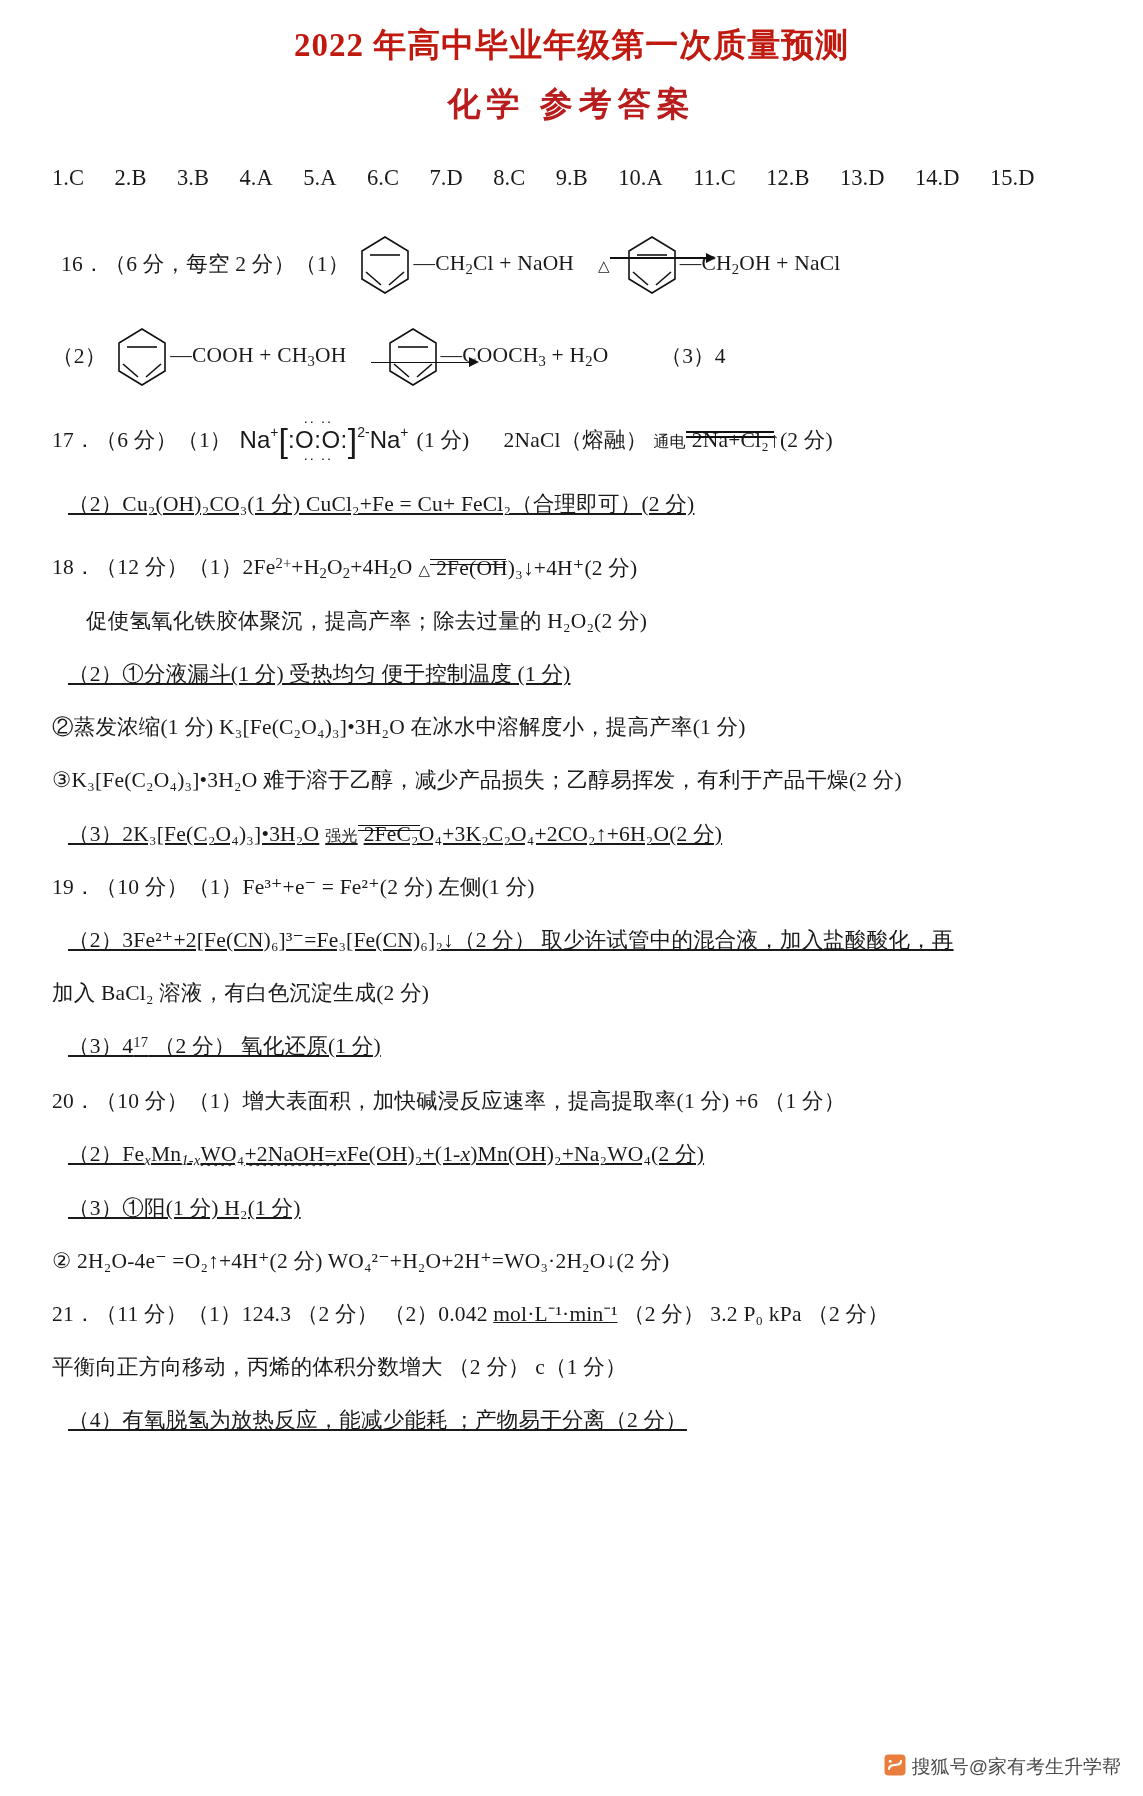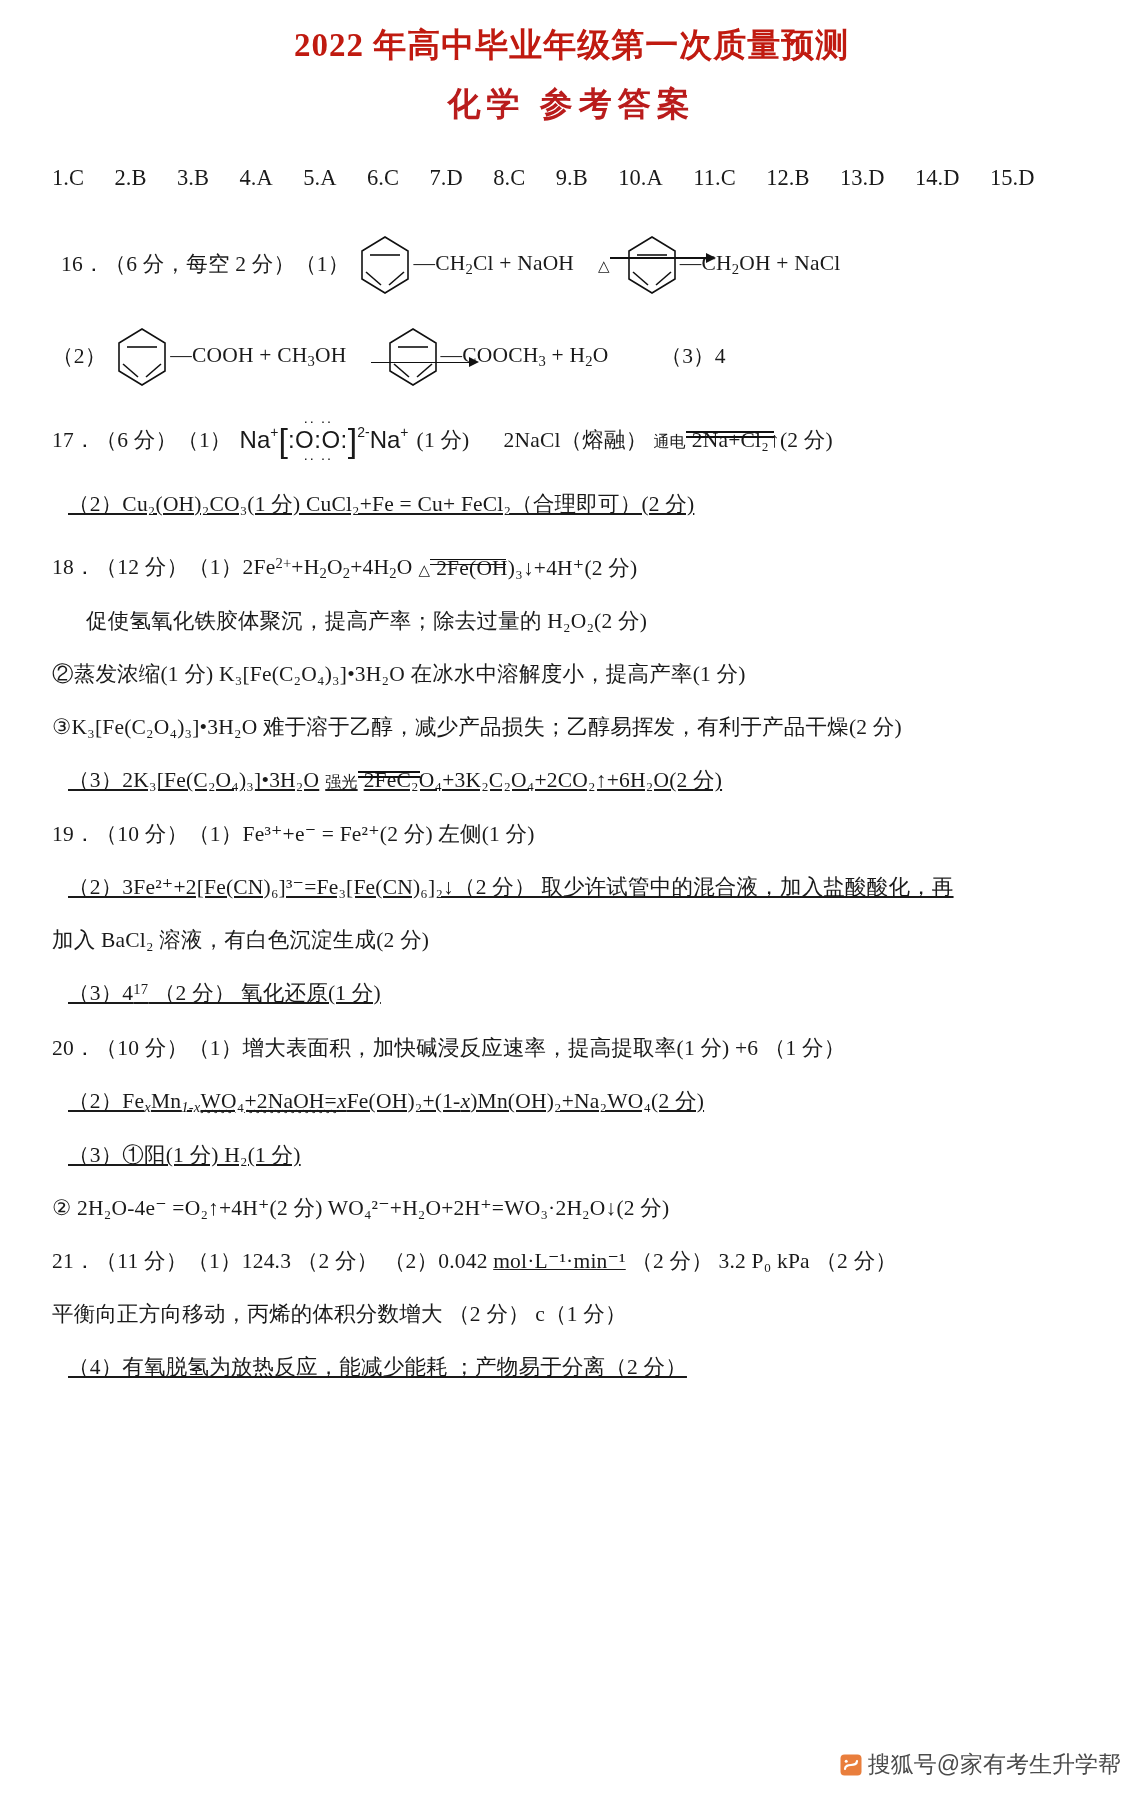--- a/index.html
+++ b/index.html
@@ -173,30 +173,30 @@
     position: absolute;
     left: 50%;
     transform: translateX(-50%);
     bottom: -9px;
     font-size: 15px;
     line-height: 1;
     letter-spacing: 1px;
   }
 
   .wavy { text-decoration: underline; text-decoration-style: wavy; text-decoration-thickness: 1px; }
-  .uline { text-decoration: underline; text-decoration-thickness: 1px; }
+  .uline { text-decoration: underline; text-decoration-thickness: 1px; font-family: Liberation Serif, serif; }
 
   
   .watermark {
     position: absolute;
     right: 22px;
     bottom: 16px;
     display: flex;
-    align-items: center;
-    font-size: 23px;
+    align-items: flex-start;
+    font-size: 19px;
     color: #3c3c3c;
     font-family: "Liberation Sans", sans-serif;
     opacity: 0.92;
   }
   .wm-logo {
     width: 22px; height: 22px;
     margin-right: 6px;
     display: inline-block;
   }
   .indent1 { padding-left: 16px; text-decoration: underline; }
@@ -323,20 +323,21 @@
         <span class="cond">△</span>
         <span class="eqline" style="width:76px;">
           <span class="b1" style="width:76px;"></span>
           <span class="b2" style="width:76px;"></span>
         </span>
       </span>
       <span>2Fe(OH)₃↓+4H⁺(2 分)</span>
     </div>
 
     <div class="line indent2">促使氢氧化铁胶体聚沉，提高产率；除去过量的 H₂O₂(2 分)</div>
+    <div class="line indent1">（2）①分液漏斗(1 分)    受热均匀   便于控制温度   (1 分)</div>
     <div class="line">②蒸发浓缩(1 分)       K₃[Fe(C₂O₄)₃]•3H₂O 在冰水中溶解度小，提高产率(1 分)</div>
     <div class="line">③K₃[Fe(C₂O₄)₃]•3H₂O 难于溶于乙醇，减少产品损失；乙醇易挥发，有利于产品干燥(2 分)</div>
 
     <div class="line eqrow indent1">
       <span>（3）2K₃[Fe(C₂O₄)₃]•3H₂O</span>
       <span class="arrow-cond">
         <span class="cond cond-cn">强光</span>
         <span class="eqline" style="width:62px;">
           <span class="b1" style="width:62px;"></span>
           <span class="b2" style="width:62px;"></span>

